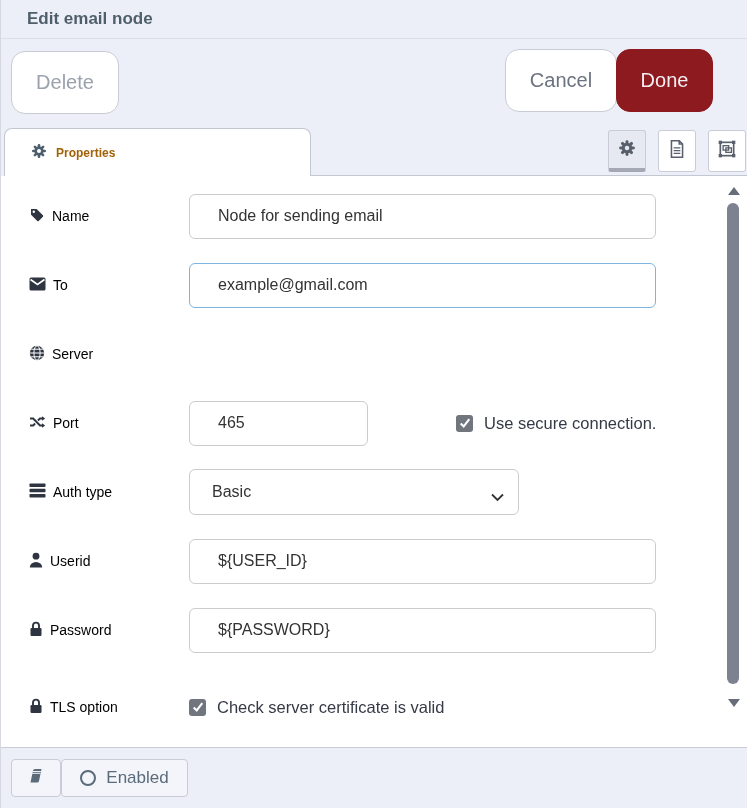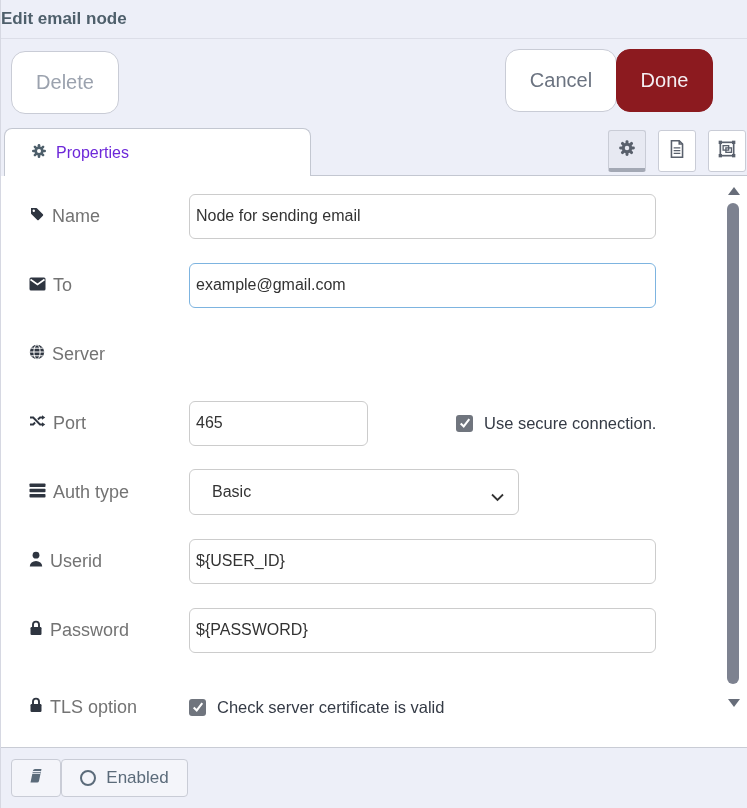--- a/index.html
+++ b/index.html
@@ -3,55 +3,55 @@
 <meta charset="utf-8">
 <style>
   * { margin:0; padding:0; box-sizing:border-box; }
   html,body { width:747px; height:808px; }
   body { font-family:"Liberation Sans", sans-serif; background:#fff; }
 
   .dialog { position:relative; width:747px; height:808px; background:#edeff8;
             border-left:1px solid #d6d8e2; overflow:hidden; }
 
   
-  .dlg-header { height:39px; display:flex; align-items:center; padding:0 0;
+  .dlg-header { height:39px; display:flex; align-items:center; padding:0 26px;
                 border-bottom:1px solid #dcdee8; }
   .dlg-title { font-size:17px; font-weight:bold; color:#4e5f6b; }
 
   
   .btn-row { position:relative; height:87px; }
   .btn { position:absolute; height:63px; background:#fff; border:1px solid #c9ccd6;
          border-radius:14px; font-family:"Liberation Sans",sans-serif; font-size:20px;
          cursor:pointer; }
   .btn-delete { left:10px; top:12px; width:108px; color:#9ba2ae; }
   .btn-cancel { left:504px; top:10px; width:112px; color:#6b7380; }
   .btn-done   { left:615px; top:10px; width:97px; background:#8c1a1f; border:1px solid #8c1a1f; color:#f4eef2; }
 
   
   .tab-row { position:relative; height:50px; }
   .tab-baseline { position:absolute; left:310px; right:0; bottom:0; height:1px; background:#c3c7d1; }
   .tab { position:absolute; left:3px; top:2px; width:307px; height:48px; background:#fff;
          border:1px solid #c3c7d1; border-bottom:none; border-radius:8px 8px 0 0;
          display:flex; align-items:center; padding-left:26px; gap:9px; cursor:pointer; }
-  .tab-label { font-size:16px; font-weight:normal; color:#6d28d9; }
+  .tab-label { font-size:12px; font-weight:bold; color:#a16207; }
   .tab-icons { position:absolute; right:1px; top:4px; display:flex; gap:12px; }
   .icon-btn { width:38px; height:42px; background:#fff; border:1px solid #c9ccd6; border-radius:3px;
               display:flex; align-items:center; justify-content:center; cursor:pointer; }
   .icon-btn.selected { background:#e7e9f2; border-bottom:4px solid #a3a8b4; }
 
   
   .form-viewport { position:relative; height:571px; background:#fff; overflow:hidden; }
   .form-content { padding:17px 0 0 28px; }
   .frm-row { display:flex; align-items:center; height:46px; margin-bottom:23px; }
   .frm-row.tls { margin-top:31px; }
   .frm-label { width:160px; display:flex; align-items:center; gap:7px;
-               font-size:18px; color:#737373; }
+               font-size:14px; color:#000000; }
   .frm-label svg { flex:none; }
   .txt-input { width:467px; height:45px; border:1px solid #ccc; border-radius:6px;
-               padding:0 6px; font-family:"Liberation Sans",sans-serif; font-size:16px;
+               padding:0 28px; font-family:"Liberation Sans",sans-serif; font-size:16px;
                color:#333; background:#fff; outline:none; }
   .txt-input.focused { border:1px solid #7db4e0; }
   .txt-input.small { width:179px; }
 
   .chk-group { display:flex; align-items:center; gap:11px; }
   .chk-group.port { margin-left:88px; }
   .checkbox { width:17px; height:17px; background:#70757e; border-radius:3px;
               display:flex; align-items:center; justify-content:center; cursor:pointer; flex:none; }
   .chk-label { font-size:16.5px; color:#353b46; }
 

